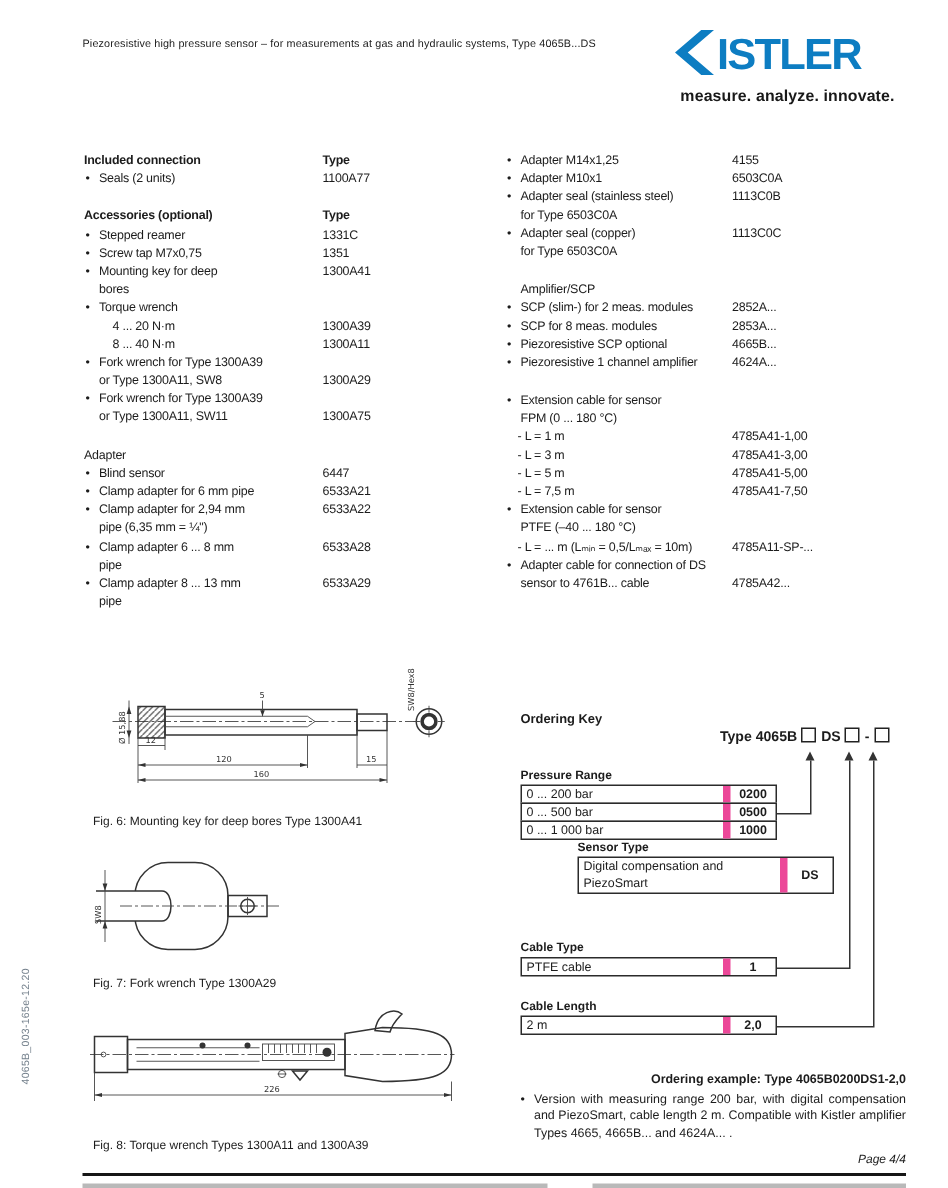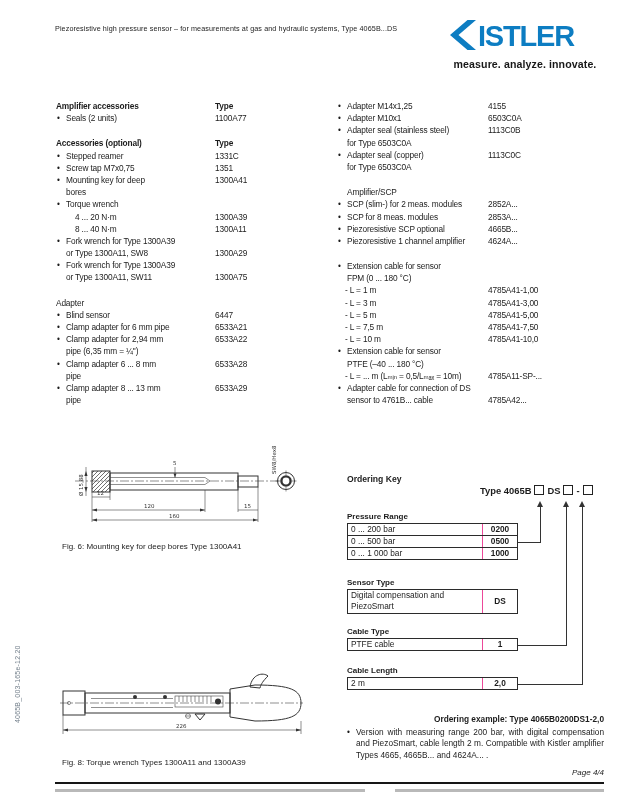--- a/index.html
+++ b/index.html
@@ -64,21 +64,21 @@
 
   
   .ok { position:absolute; left:337px; top:472px; width:275px; height:232px; font-size:8.3px; }
   .ok-title { position:absolute; left:10px; top:2px; font-weight:bold; font-size:8.6px; }
   .ok-typeline { position:absolute; left:143px; top:13px; font-weight:bold; font-size:9.4px; white-space:nowrap; }
   .okbox { display:inline-block; width:8px; height:8px; border:1.2px solid #222; margin:0 3px; vertical-align:-1px; background:#fff; }
   .ok-group { position:absolute; left:10px; width:200px; }
   .ok-group-title { font-weight:bold; font-size:8px; height:11px; }
   .ok-table { margin-top:1px; }
   .ok-row { display:flex; width:169px; border:1px solid #2b2b2b; margin-top:-1px; background:#fff; position:relative; z-index:2; }
-  .ok-label { width:131px; border-right:1px solid #ec4899; padding-left:3px; line-height:11px; }
+  .ok-label { width:131px; border-right:5px solid #ec4899; padding-left:3px; line-height:11px; }
   .ok-label div { line-height:11px; }
   .ok-code { flex:1; text-align:center; font-weight:bold; line-height:11px; }
   .ok-row.tall .ok-code { line-height:23px; }
   .ok-line { position:absolute; z-index:1; }
   .vline { border-left:1px solid #333; width:0; }
   .hline { border-top:1px solid #333; height:0; }
   .arrow-up { position:absolute; width:0; height:0; border-left:3px solid transparent; border-right:3px solid transparent; border-bottom:6px solid #333; }
 
   
   .ox { position:absolute; left:347px; top:714px; width:257px; font-size:8.3px; line-height:11.5px; }
@@ -103,21 +103,21 @@
   <div class="logo-wrap">
     <svg class="logo-svg" width="154" height="32" viewBox="0 0 154 32">
       <path class="brandfill" d="M28,1 L10.5,16 L28,31 L19.5,31 L2,16 L19.5,1 Z"></path>
       <text class="logo-text brandfill" x="30" y="27" font-size="29" id="logo-rest">ISTLER</text>
     </svg>
   </div>
   <div class="tagline">measure. analyze. innovate.</div>
 
   <div class="col col-left">
       <div class="sec">
-        <div class="sec-head"><span class="sec-title b">Amplifier accessories</span><span class="type b">Type</span></div>
+        <div class="sec-head"><span class="sec-title b">Included connection</span><span class="type b">Type</span></div>
         <div class="acc-row">
           <span class="bullet">•</span>
           <div class="acc-line"><span class="t">Seals (2 units)</span><span class="type">1100A77</span></div>
         </div>
       </div>
       <div class="sec">
         <div class="sec-head"><span class="sec-title b">Accessories (optional)</span><span class="type b">Type</span></div>
         <div class="acc-row">
           <span class="bullet">•</span>
           <div class="acc-line"><span class="t">Stepped reamer</span><span class="type">1331C</span></div>
@@ -229,23 +229,20 @@
           <div class="acc-line ind"><span class="t">- L = 1 m</span><span class="type">4785A41-1,00</span></div>
         </div>
         <div class="acc-row">
           <div class="acc-line ind"><span class="t">- L = 3 m</span><span class="type">4785A41-3,00</span></div>
         </div>
         <div class="acc-row">
           <div class="acc-line ind"><span class="t">- L = 5 m</span><span class="type">4785A41-5,00</span></div>
         </div>
         <div class="acc-row">
           <div class="acc-line ind"><span class="t">- L = 7,5 m</span><span class="type">4785A41-7,50</span></div>
-        </div>
-        <div class="acc-row">
-          <div class="acc-line ind"><span class="t">- L = 10 m</span><span class="type">4785A41-10,0</span></div>
         </div>
         <div class="acc-row">
           <span class="bullet">•</span>
           <div class="acc-line"><span class="t">Extension cable for sensor</span></div>
           <div class="acc-line"><span class="t">PTFE (–40 ... 180 °C)</span></div>
         </div>
         <div class="acc-row">
           <div class="acc-line ind"><span class="t">- L = ... m (Lₘᵢₙ = 0,5/Lₘₐₓ = 10m)</span><span class="type">4785A11-SP-...</span></div>
         </div>
         <div class="acc-row">
@@ -305,20 +302,38 @@
       <line class="tech-thin" x1="37" y1="86" x2="203" y2="86"></line>
       <polygon class="tech-fill" points="37,86 42,84.6 42,87.4"></polygon>
       <polygon class="tech-fill" points="203,86 198,84.6 198,87.4"></polygon>
       <text class="dimtext" x="114" y="84">160</text>
 
       <text class="dimtext" transform="translate(221,40) rotate(-90)">SW8/Hex8</text>
     </svg>
     <div class="fig-caption">Fig. 6: Mounting key for deep bores Type 1300A41</div>
   </div>
 
+  <div class="figure fig7">
+    <svg width="140" height="64" viewBox="0 0 140 64">
+      <rect class="tech" x="30" y="3" width="62" height="58" rx="22" fill="#fff"></rect>
+      <rect class="tech" x="92" y="25" width="26" height="14" fill="#fff"></rect>
+      <path d="M4,22 L48,22 C56,22 56,42 48,42 L4,42 Z" fill="#fff" stroke="none"></path>
+      <path class="tech" d="M4,22 L48,22 C56,22 56,42 48,42 L4,42"></path>
+      <line class="tech-thin" x1="20" y1="32" x2="128" y2="32" stroke-dasharray="8 2 2 2"></line>
+      <circle class="tech" cx="105" cy="32" r="4.5" fill="#fff"></circle>
+      <line class="tech-thin" x1="105" y1="26" x2="105" y2="38"></line>
+      <line class="tech-thin" x1="99" y1="32" x2="111" y2="32"></line>
+
+      <line class="tech-thin" x1="10" y1="8" x2="10" y2="56"></line>
+      <polygon class="tech-fill" points="10,22 8.4,17 11.6,17"></polygon>
+      <polygon class="tech-fill" points="10,42 8.4,47 11.6,47"></polygon>
+      <text class="dimtext" transform="translate(7,44) rotate(-90)">SW8</text>
+    </svg>
+    <div class="fig-caption">Fig. 7: Fork wrench Type 1300A29</div>
+  </div>
 
   <div class="figure fig8">
     <svg width="252" height="68" viewBox="0 0 252 68">
       <line class="tech-thin" x1="5" y1="31" x2="248" y2="31" stroke-dasharray="9 2 2 2"></line>
       <rect class="tech" x="8" y="19" width="22" height="24" fill="#fff"></rect>
       <circle class="tech-thin" cx="14" cy="31" r="1.6" fill="#fff"></circle>
       <path class="tech" d="M195,15 C197,2 208,0 213,4 C208,9 206,12 205,16 Z" fill="#fff"></path>
       <path class="tech" d="M175,17 L200,13 C236,13 246,18 246,31 C246,44 236,49 200,49 L175,45 Z" fill="#fff"></path>
       <rect class="tech" x="30" y="21" width="145" height="20" fill="#fff"></rect>
       <line class="tech-thin" x1="36" y1="26.5" x2="118" y2="26.5"></line>
@@ -381,21 +396,21 @@
           <span class="ok-label">0 ... 500 bar</span>
           <span class="ok-code">0500</span>
         </div>
         <div class="ok-row">
           <span class="ok-label">0 ... 1 000 bar</span>
           <span class="ok-code">1000</span>
         </div>
       </div>
     </div>
 
-    <div class="ok-group" style="top:106px;">
+    <div class="ok-group" style="top:88px;margin-left:38px;">
       <div class="ok-group-title">Sensor Type</div>
       <div class="ok-table">
         <div class="ok-row tall">
           <span class="ok-label">
             <div>Digital compensation and</div>
             <div>PiezoSmart</div>
           </span>
           <span class="ok-code">DS</span>
         </div>
       </div>

